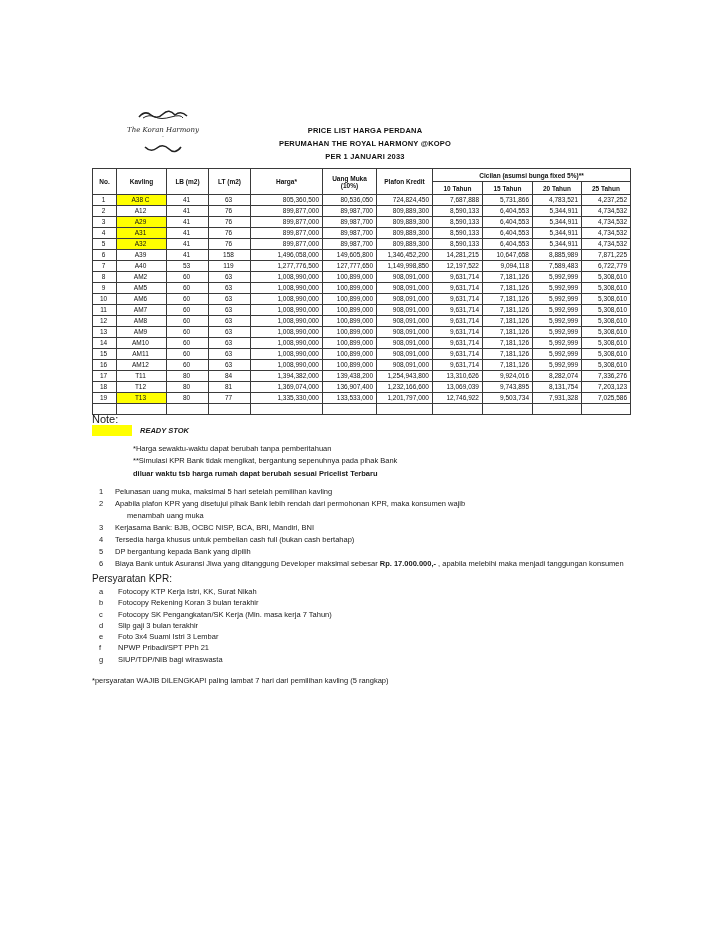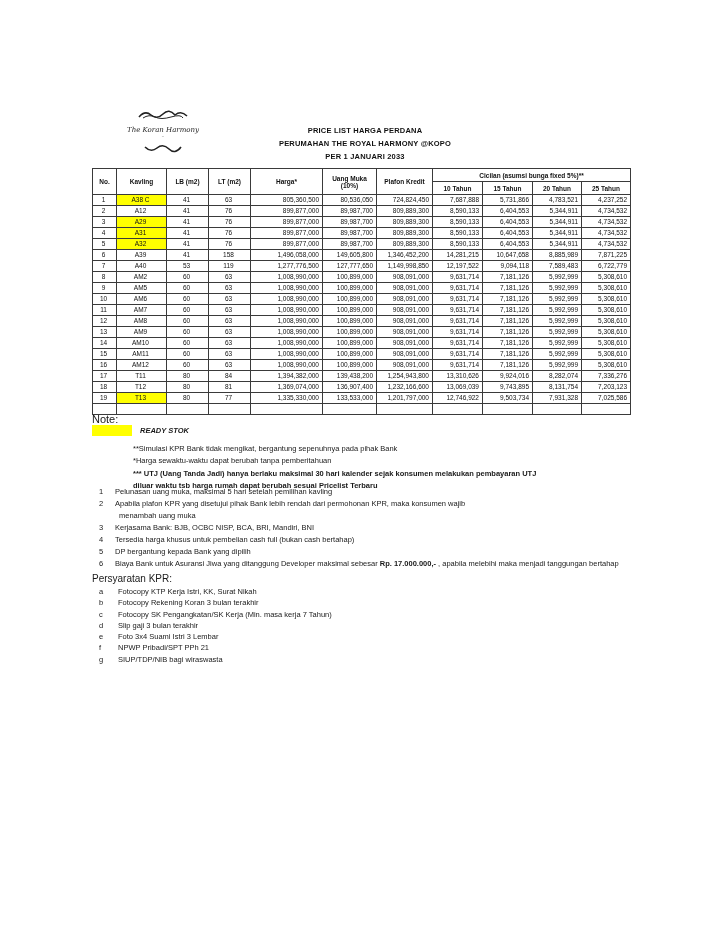--- a/index.html
+++ b/index.html
@@ -32,21 +32,21 @@
   .ready-label { position:absolute; left:140px; top:425px; font-size:7.5px; font-weight:bold; line-height:11px;font-style:italic; }
 
   .footnotes { position:absolute; left:133px; top:443px; width:560px; }
   .fn-line { font-size:7.5px; line-height:12.4px; white-space:nowrap; }
   .b { font-weight:bold; }
 
   .terms { position:absolute; left:99px; top:486px; width:618px; }
   .term-row { display:flex; font-size:7.5px; line-height:12px; white-space:nowrap; }
   .term-num { width:16px; flex:0 0 16px; }
   .term-text { flex:1; overflow:hidden; }
-  .term-cont { margin-left:20px; font-size:7.5px; line-height:12px; }
+  .term-cont { margin-left:28px; font-size:7.5px; line-height:12px; }
 
   .req-title { position:absolute; left:92px; top:574px; font-size:10px; line-height:10px; }
   .reqs { position:absolute; left:99px; top:586px; width:360px; }
   .req-row { display:flex; font-size:7.5px; line-height:11.3px; white-space:nowrap; }
   .req-letter { width:19px; flex:0 0 19px; }
 
   .final-note { position:absolute; left:92px; top:676px; font-size:7.5px; line-height:10px; white-space:nowrap; }
 
   
   .stamp { position:absolute; left:440px; top:580px; width:128px; height:74px; }
@@ -372,23 +372,22 @@
           <td class="c"></td>
         </tr>
       </tbody>
   </table>
 
   <div class="note-label">Note:</div>
   <div class="ready-swatch"></div>
   <div class="ready-label">READY STOK</div>
 
   <div class="footnotes">
+      <div class="fn-line">*Harga sewaktu-waktu dapat berubah tanpa pemberitahuan</div>
       <div class="fn-line">**Simulasi KPR Bank tidak mengikat, bergantung sepenuhnya pada pihak Bank</div>
-      <div class="fn-line">*Harga sewaktu-waktu dapat berubah tanpa pemberitahuan</div>
-      <div class="fn-line b">*** UTJ (Uang Tanda Jadi) hanya berlaku maksimal 30 hari kalender sejak konsumen melakukan pembayaran UTJ</div>
       <div class="fn-line b">diluar waktu tsb harga rumah dapat berubah sesuai Pricelist Terbaru</div>
     </div>
 
   <div class="terms">
       <div class="term-row">
         <div class="term-num">1</div>
         <div class="term-text"><span>Pelunasan uang muka, maksimal 5 hari setelah pemilihan kavling</span></div>
       </div>
       <div class="term-row">
         <div class="term-num">2</div>
@@ -402,21 +401,21 @@
       <div class="term-row">
         <div class="term-num">4</div>
         <div class="term-text"><span>Tersedia harga khusus untuk pembelian cash full (bukan cash bertahap)</span></div>
       </div>
       <div class="term-row">
         <div class="term-num">5</div>
         <div class="term-text"><span>DP bergantung kepada Bank yang dipilih</span></div>
       </div>
       <div class="term-row">
         <div class="term-num">6</div>
-        <div class="term-text"><span>Biaya Bank untuk Asuransi Jiwa yang ditanggung Developer maksimal sebesar </span><span class="b">Rp. 17.000.000,-</span><span> , apabila melebihi maka menjadi tanggungan bertahap</span></div>
+        <div class="term-text"><span>Biaya Bank untuk Asuransi Jiwa yang ditanggung Developer maksimal sebesar </span><span class="b">Rp. 17.000.000,-</span><span> , apabila melebihi maka menjadi tanggungan konsumen</span></div>
       </div>
     </div>
 
   <div class="req-title">Persyaratan KPR:</div>
   <div class="reqs">
       <div class="req-row">
         <div class="req-letter">a</div>
         <div class="req-text">Fotocopy KTP Kerja Istri, KK, Surat Nikah</div>
       </div>
       <div class="req-row">
@@ -438,15 +437,16 @@
       <div class="req-row">
         <div class="req-letter">f</div>
         <div class="req-text">NPWP Pribadi/SPT PPh 21</div>
       </div>
       <div class="req-row">
         <div class="req-letter">g</div>
         <div class="req-text">SIUP/TDP/NIB bagi wiraswasta</div>
       </div>
     </div>
 
+  <div class="final-note">*persyaratan WAJIB DILENGKAPI paling lambat 7 hari dari pemilihan kavling (5 rangkap)</div>
 
 
 </div>
 
 </body></html>

